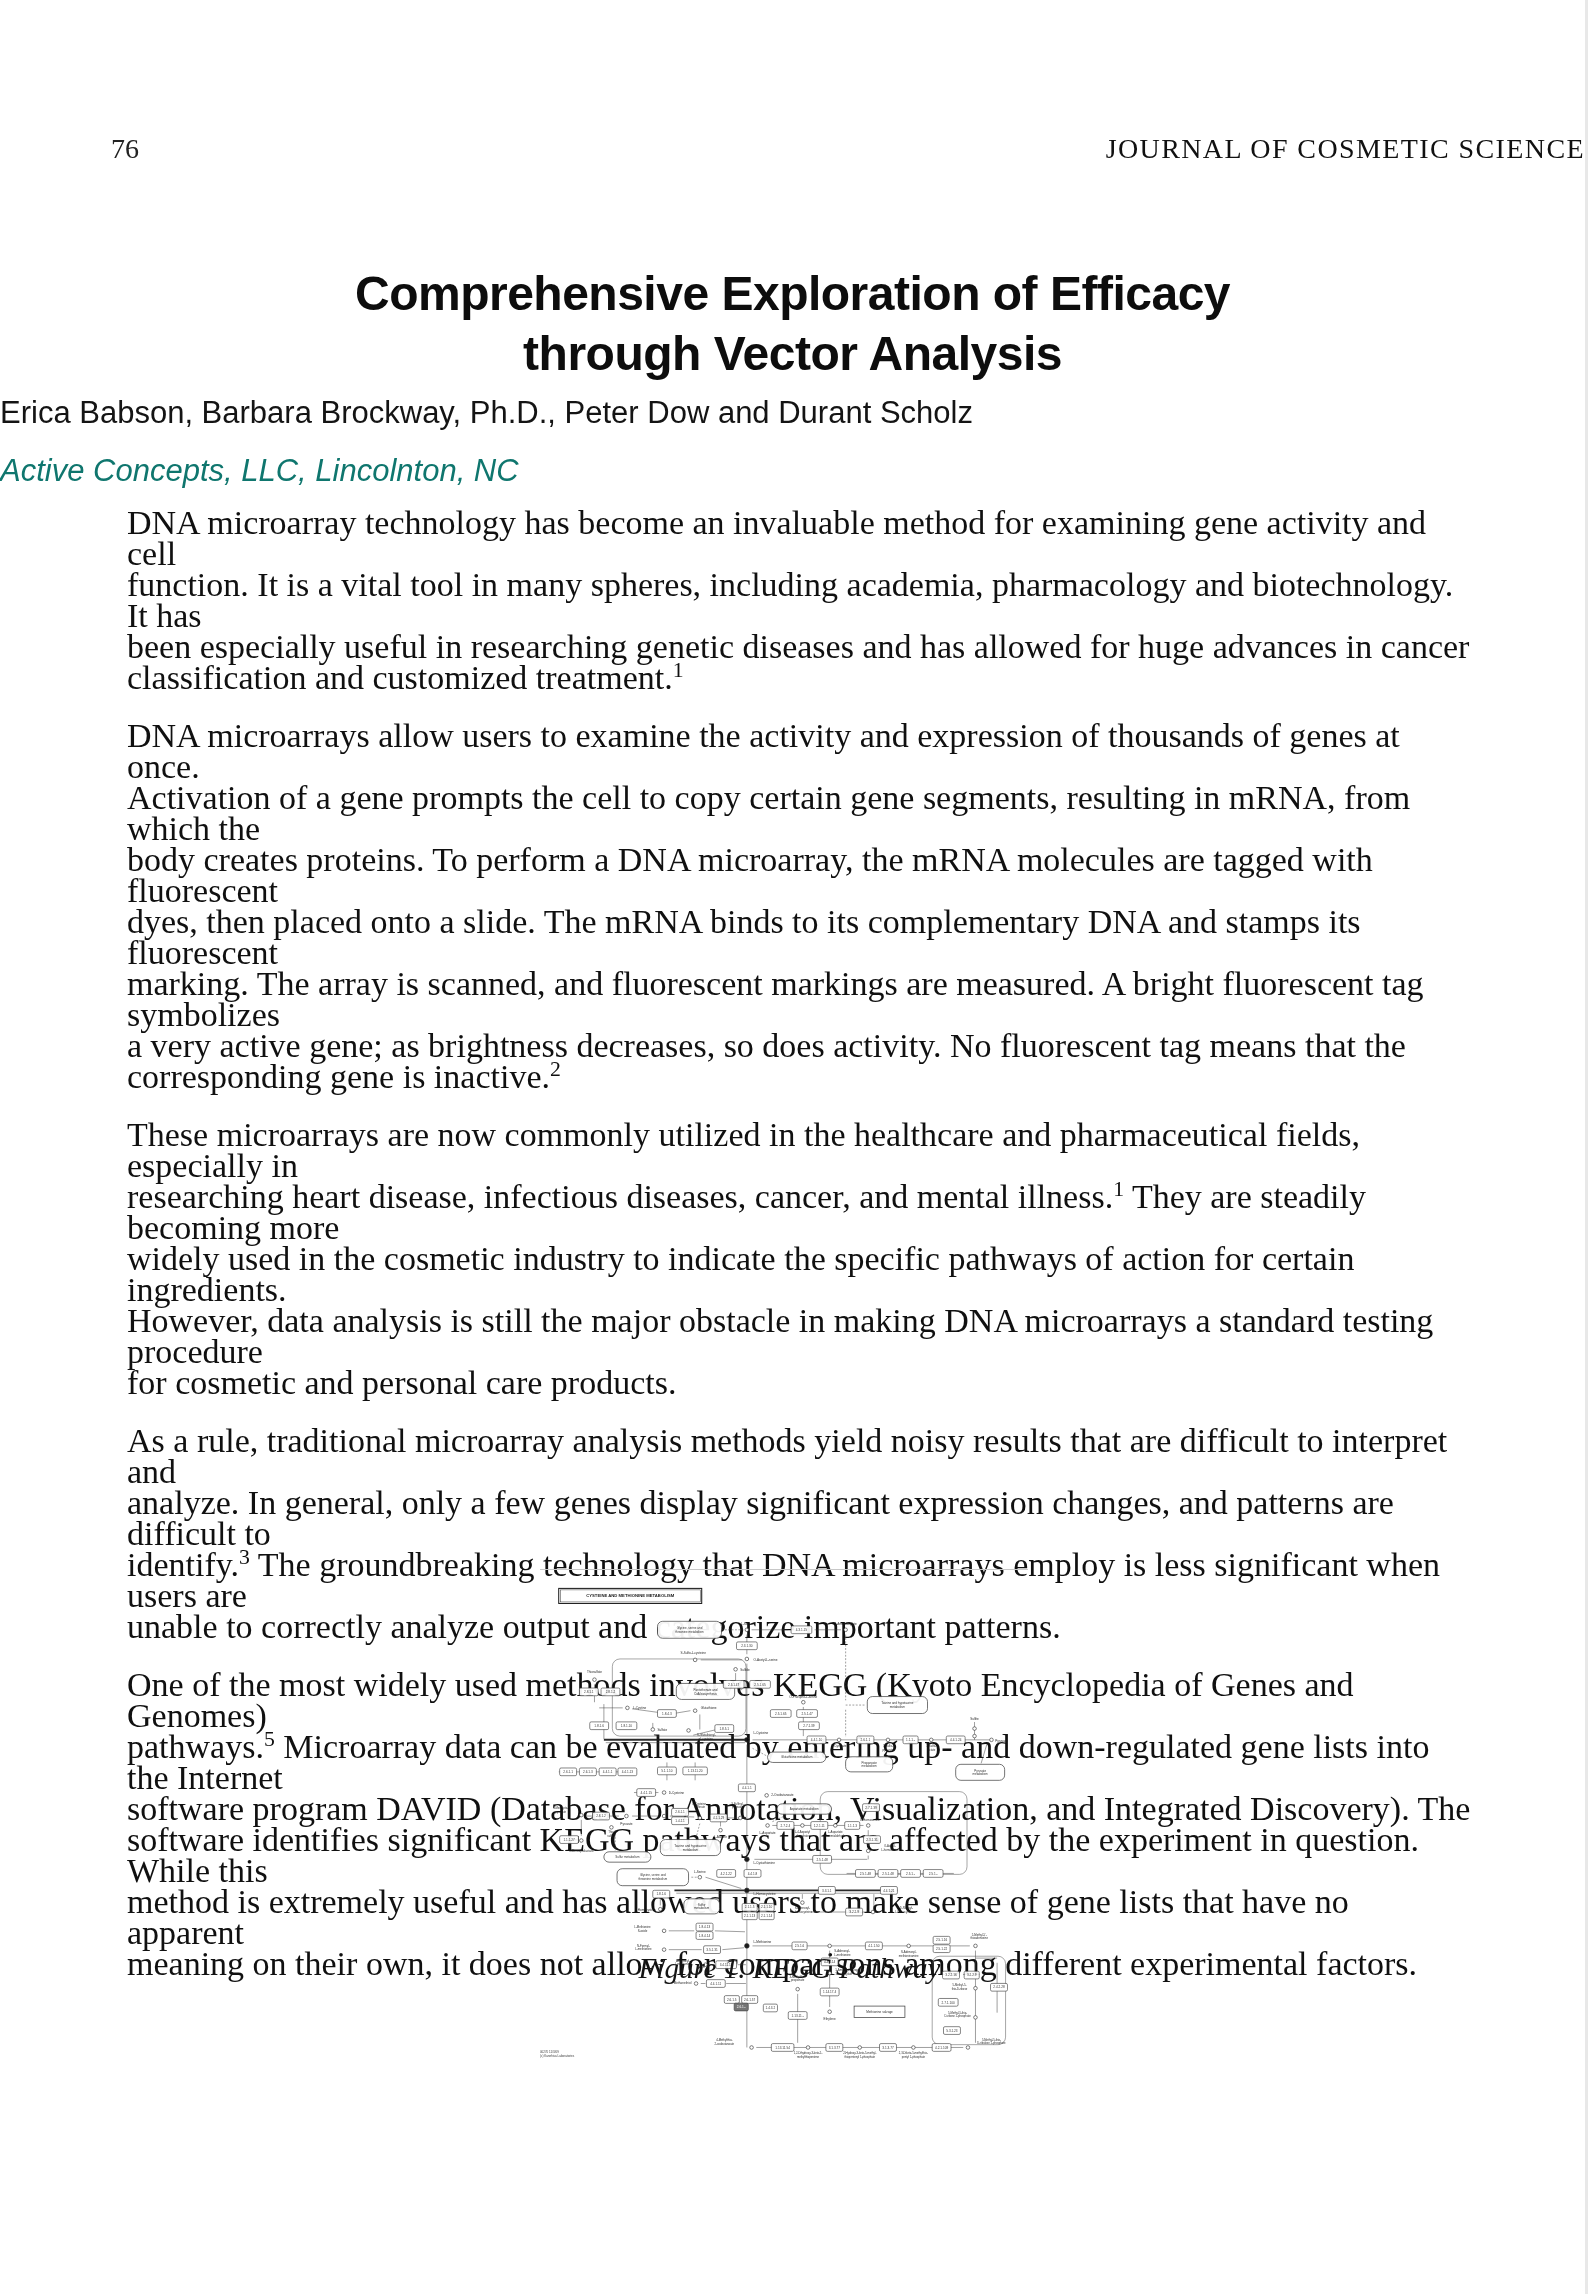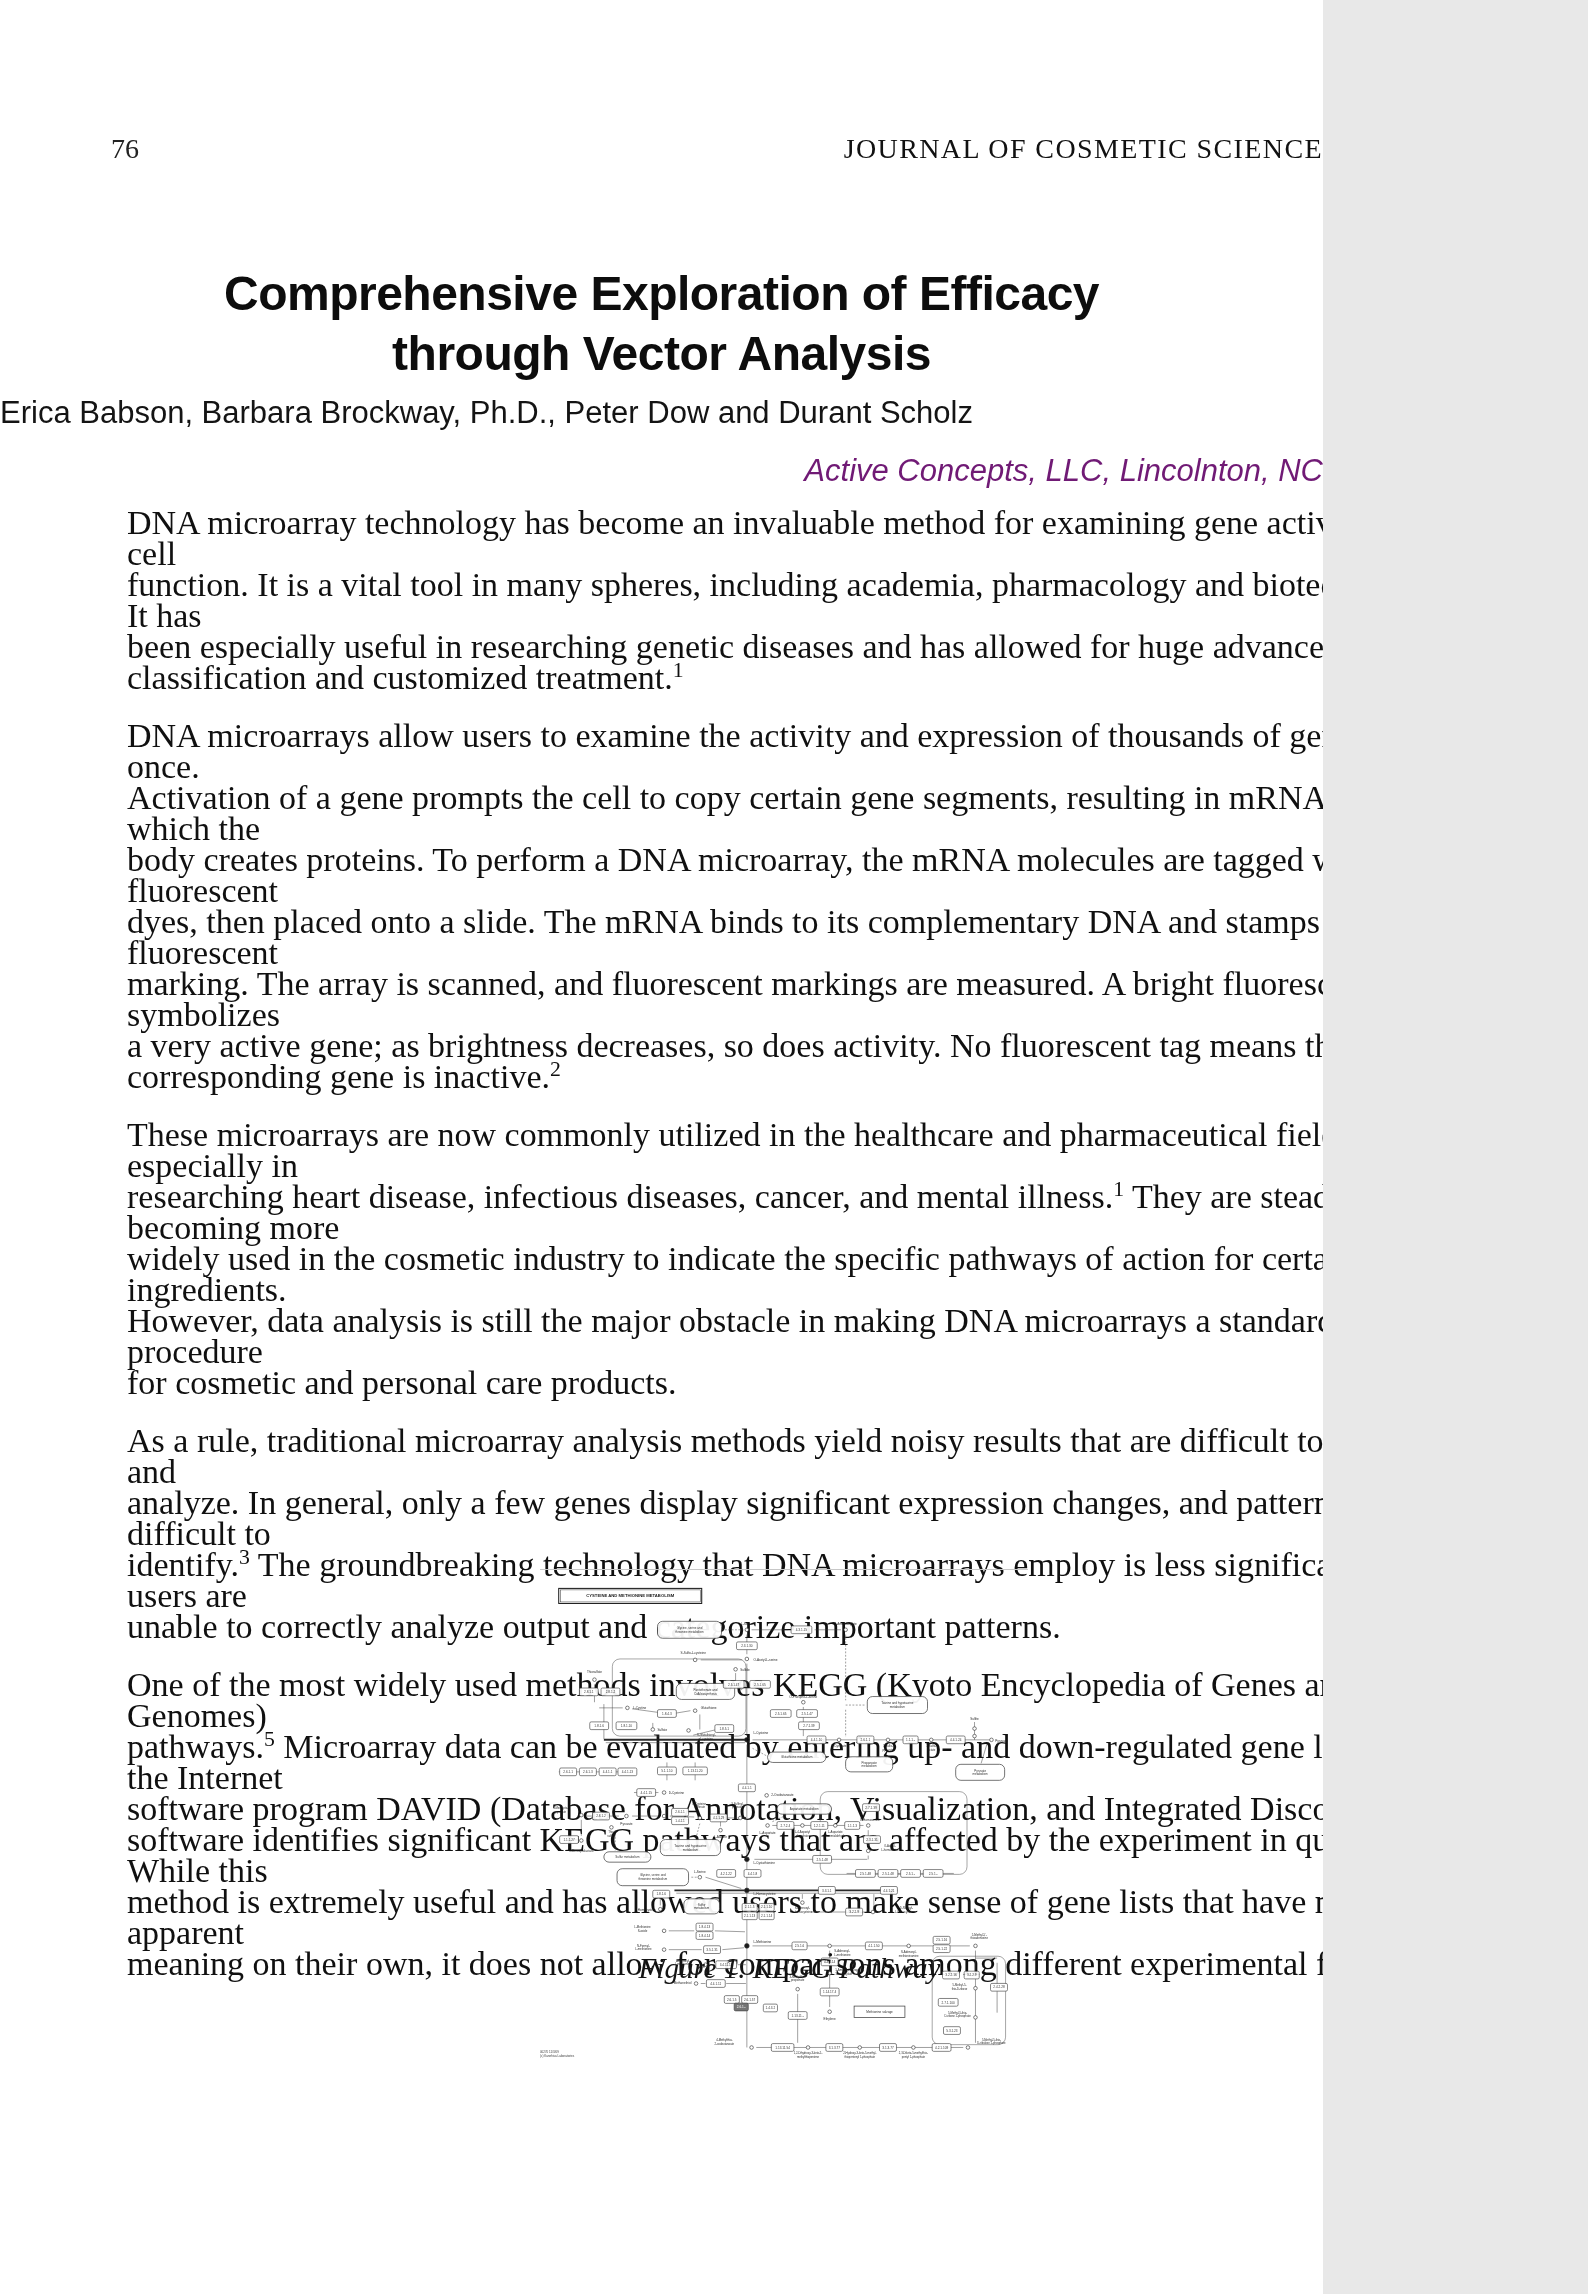--- a/index.html
+++ b/index.html
@@ -1,27 +1,27 @@
 <!DOCTYPE html>
 <html style="font-size:15px"><head>
 <meta charset="utf-8">
 <style>
   html,body{margin:0;padding:0;background:#e8e8e8;}
-  .page{position:relative;width:1323px;height:2295px;background:#ffffff;overflow:hidden;
+  .page{position:relative;width:1585px;height:2295px;background:#ffffff;overflow:hidden;
         font-family:"Liberation Serif",serif;color:#151515;}
   .page-number{position:absolute;left:111px;top:132px;font-size:28px;line-height:34px;color:#222;}
   .journal-header{position:absolute;left:0;right:0;top:132px;text-align:right;
         font-size:28px;line-height:34px;letter-spacing:1.4px;color:#111;}
   .article-title{position:absolute;left:0;right:0;top:232px;text-align:center;
         font-family:"Liberation Sans",sans-serif;font-weight:bold;
         font-size:48px;line-height:60px;letter-spacing:-0.5px;color:#0d0d0d;}
   .authors{position:absolute;left:0;right:0;top:395px;text-align:left;
         font-family:"Liberation Sans",sans-serif;font-size:31px;color:#141414;}
-  .affiliation{position:absolute;left:0;right:0;top:453px;text-align:right;
-        font-family:"Liberation Sans",sans-serif;font-style:italic;font-size:31px;color:#701a75;}
+  .affiliation{position:absolute;left:0;right:0;top:453px;text-align:left;
+        font-family:"Liberation Sans",sans-serif;font-style:italic;font-size:31px;color:#0f766e;}
   .body-text{position:absolute;left:127px;top:507px;width:1347px;
         font-size:34px;line-height:31px;color:#101010;}
   .body-text p{margin:0 0 27px 0;white-space:normal;}
   .body-text sup{font-size:64%;vertical-align:super;line-height:0;}
   .figure-rule{position:absolute;left:540px;top:1569px;width:488px;border-top:1.9px solid #c7c7c7;}
   .kegg-wrap{position:absolute;left:521px;top:1563px;width:527px;height:508px;}
   .kegg-wrap svg{width:527px;height:508px;filter:blur(0.3px) contrast(1.04);opacity:.94;}
   .figure-caption{position:absolute;left:521px;top:1952px;width:537px;text-align:center;
         font-size:29px;color:#141414;font-style:italic;}
 </style>

